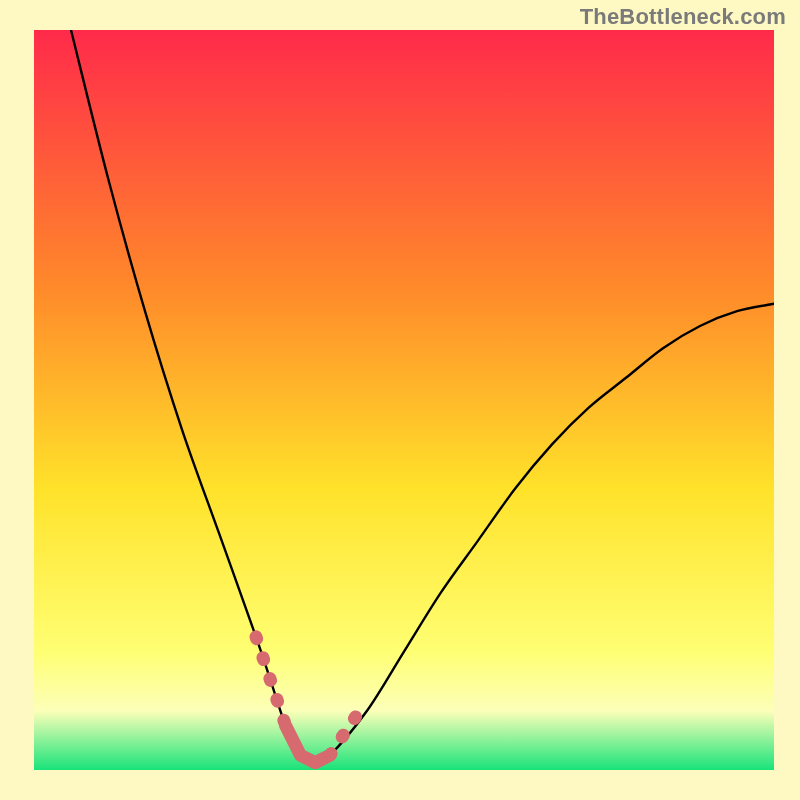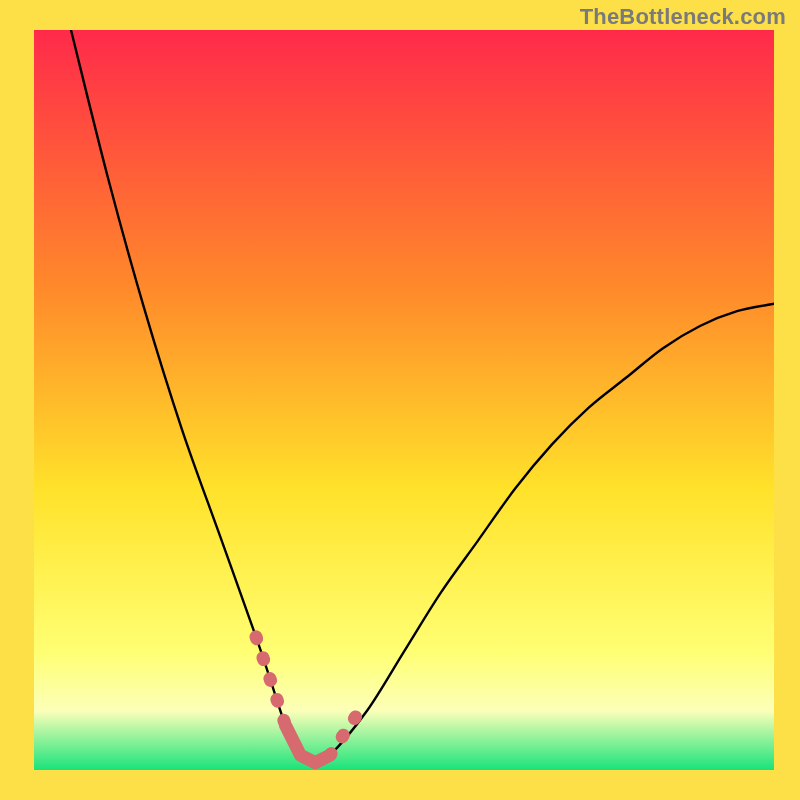--- a/index.html
+++ b/index.html
@@ -1,21 +1,21 @@
 <!DOCTYPE html>
 <html><head>
 <meta charset="utf-8">
 <style>
   * { margin: 0; padding: 0; box-sizing: border-box; }
   html, body { width: 800px; height: 800px; overflow: hidden; background: #000; font-family: Arial, Helvetica, sans-serif; }
   .stage {
     position: relative;
     width: 800px;
     height: 800px;
-    background: #fde047;
+    background: #fef9c3;
   }
   .watermark {
     position: absolute;
     top: 4px;
     right: 14px;
     color: #7a7a7a;
     font-size: 22px;
     font-weight: 600;
     letter-spacing: 0.2px;
     user-select: none;

